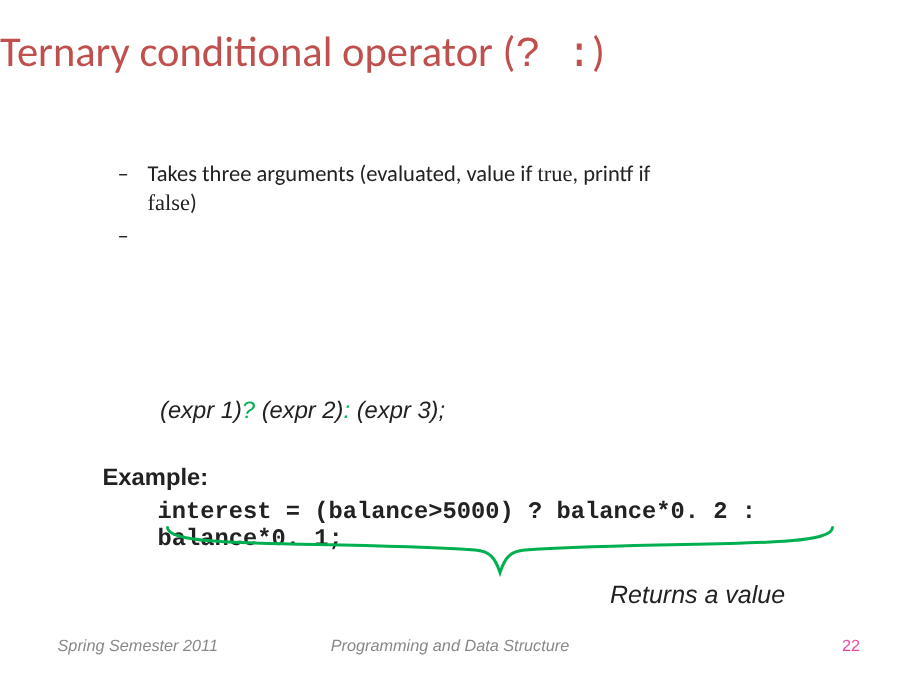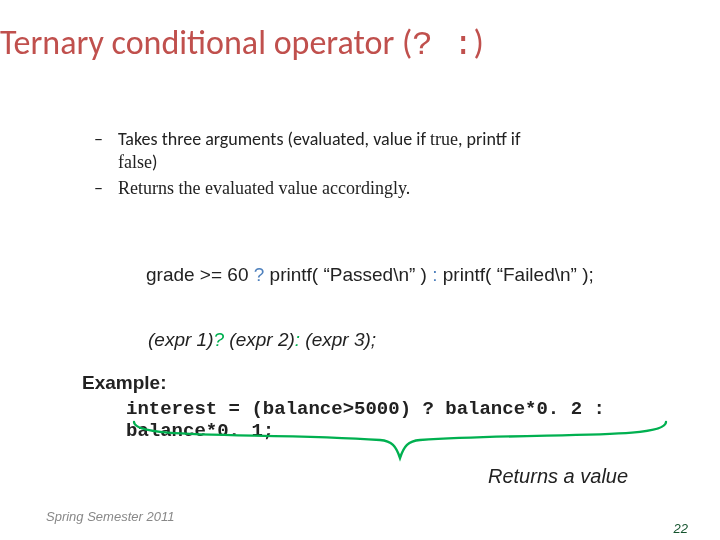--- a/index.html
+++ b/index.html
@@ -10,72 +10,69 @@
   .title .mono { font-family: "Courier New", monospace; }
 
   .bullets { position: absolute; top: 128px; left: 94px; width: 580px; font-size: 18px; line-height: 1.25; }
   .bullets .row { display: flex; gap: 10px; margin-bottom: 4px; }
   .bullets .dash { width: 14px; flex: none; }
   .bullets .mono { font-family: Liberation Serif, serif; }
 
   .codebox1 { position: absolute; top: 264px; left: 146px; width: 560px; font-size: 19px; font-family: Arial, sans-serif; }
   .codebox1 .op { color: #4F81BD; }
 
-  .codebox2 { position: absolute; top: 318px; left: 148px; width: 560px; font-size: 19px; font-style: italic; font-family: Arial, sans-serif; margin-top: 11px; }
+  .codebox2 { position: absolute; top: 318px; left: 128px; width: 560px; font-size: 19px; font-style: italic; font-family: Arial, sans-serif; }
   .codebox2 .op { color: #00B050; font-style: italic; }
 
   .example { position: absolute; top: 372px; left: 82px; font-size: 19px; font-weight: 700; font-family: Arial, sans-serif; }
   .example-line { position: absolute; top: 398px; left: 126px; font-size: 19px; font-weight: 700; font-family: Liberation Mono, monospace; }
 
   .brace-wrap { position: absolute; top: 418px; left: 130px; width: 540px; height: 48px; }
   .brace-wrap svg { width: 540px; height: 48px; }
 
   .returns { position: absolute; top: 465px; left: 488px; font-size: 20px; font-style: italic; font-family: Arial, sans-serif; }
 
   .footer-left { position: absolute; bottom: 16px; left: 46px; font-size: 13px; font-style: italic; color: #888; font-family: Arial, sans-serif; }
   .footer-center { position: absolute; bottom: 16px; left: 0; width: 720px; text-align: center; font-size: 13px; font-style: italic; color: #888; font-family: Arial, sans-serif; }
-  .footer-right { position: absolute; bottom: 4px; right: 32px; font-size: 13px; font-style: italic; color: #14532d; font-family: Arial, sans-serif; }
+  .footer-right { position: absolute; bottom: 16px; right: 32px; font-size: 13px; color: #ec4899; font-family: Arial, sans-serif; }
 </style>
 </head>
 <body>
 
 <div class="slide">
 
   <div class="title">
     <span>Ternary conditional operator (</span><span class="mono">? :</span><span>)</span>
   </div>
 
   <div class="bullets">
     <div class="row">
       <div class="dash">–</div>
       <div>
         <span>Takes three arguments (evaluated, value if </span><span class="mono">true</span><span>, printf if </span><br><span class="mono">false</span><span>)</span>
       </div>
     </div>
     <div class="row">
       <div class="dash">–</div>
-      <div class="mono">Returns the evaluated value accordingly.</div>
     </div>
   </div>
 
-  <div class="codebox1">
-    <span>grade &gt;= 60 </span><span class="op">?</span><span> printf( “Passed\n” ) </span><span class="op">:</span><span> printf( “Failed\n” );</span>
-  </div>
 
   <div class="codebox2">
     <span>(expr 1)</span><span class="op">?</span><span> (expr 2)</span><span class="op">:</span><span> (expr 3);</span>
   </div>
 
   <div class="example">Example:</div>
   <div class="example-line">interest = (balance&gt;5000) ? balance*0. 2 : balance*0. 1;</div>
 
   <div class="brace-wrap">
     <svg viewBox="0 0 540 48">
       <path d="M 4 4 C 4 22, 130 14, 250 22 C 262 23, 266 28, 270 40 C 274 28, 278 23, 290 22 C 410 14, 536 22, 536 4" fill="none" stroke="#00B050" stroke-width="2.4" stroke-linecap="round"></path>
     </svg>
   </div>
 
   <div class="returns">Returns a value</div>
 
   <div class="footer-left">Spring Semester 2011</div>
+  <div class="footer-center">Programming and Data Structure</div>
   <div class="footer-right">22</div>
 
 </div>
 
 </body></html>

